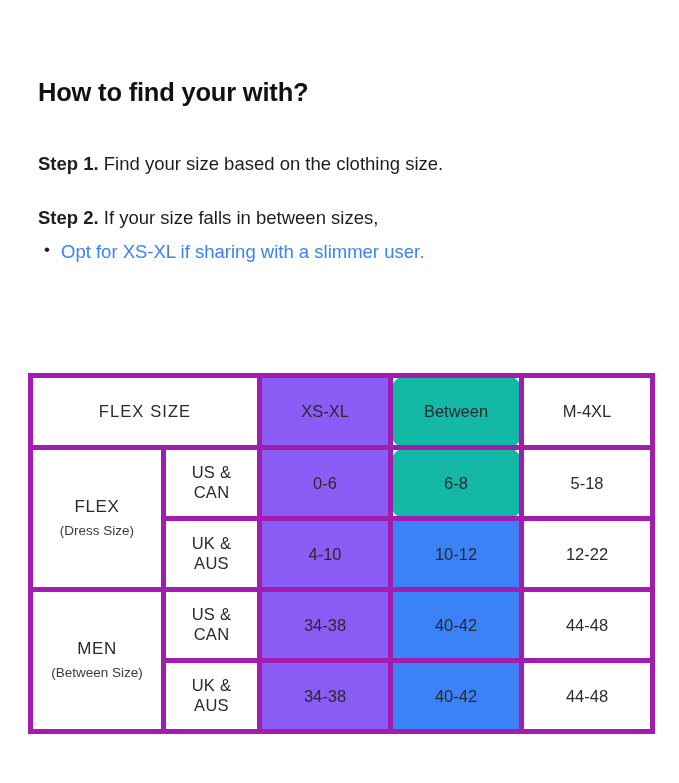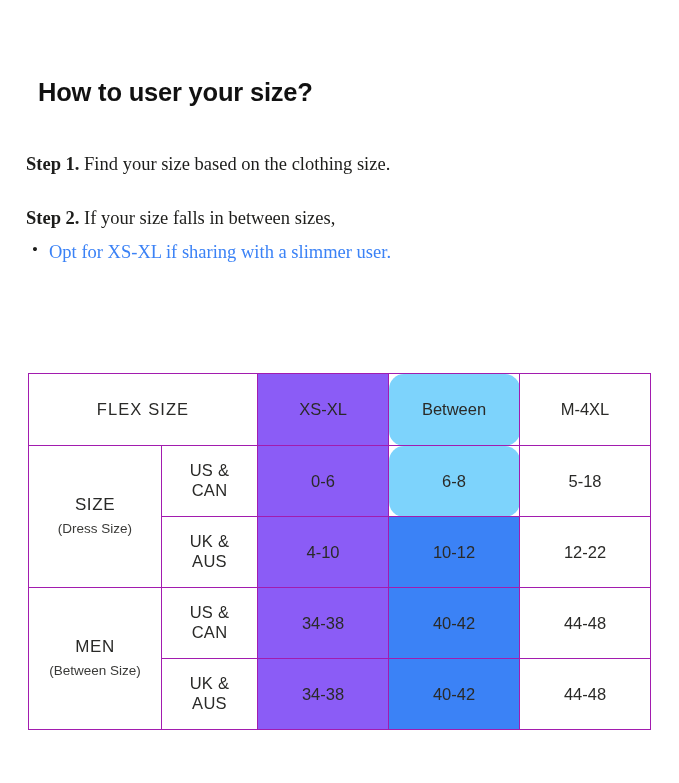--- a/index.html
+++ b/index.html
@@ -22,25 +22,24 @@
     position: absolute;
     left: 38px;
     top: 78px;
     font-size: 25.5px;
     font-weight: bold;
     letter-spacing: -0.2px;
     color: #111111;
   }
   .step-block {
     position: absolute;
-    left: 26px;
+    left: 38px;
     font-size: 18.5px;
     line-height: 1.35;
     color: #1d1d1b;
-    font-family: Liberation Serif, serif;
   }
   .step1 { top: 152px; }
   .step2 { top: 206px; }
   .step-label { font-weight: bold; }
   ul.bullets {
     list-style: none;
     margin: 6px 0 0 0;
     padding: 0;
   }
   ul.bullets li {
@@ -63,21 +62,21 @@
   
   .size-table {
     position: absolute;
     left: 28px;
     top: 373px;
     width: 623px;
     border-collapse: collapse;
     table-layout: fixed;
   }
   .size-table td, .size-table th {
-    border: 1px solid #a21caf;
+    border: 5px solid #a21caf;
     font-weight: normal;
     text-align: center;
     vertical-align: middle;
     font-size: 16.5px;
     color: #2a2a28;
     padding: 0;
   }
   .col-group { width: 133px; }
   .col-region { width: 96px; }
   .col-val { width: 131px; }
@@ -86,21 +85,21 @@
   .flex-size-cell {
     text-align: left;
     padding-left: 25px;
     font-size: 16.5px;
     letter-spacing: 1.1px;
     color: #2a2a28;
   }
   .head-val { font-size: 17px; }
 
   .tint-light { background: #8b5cf6; }
-  .tint-strong { background: #7dd3fc; border-radius: 15px; }
+  .tint-strong { background: #14b8a6; border-radius: 15px; }
   .tint-mid { background: #3b82f6; }
   .plain { background: #ffffff; }
 
   .body-row td { height: 71px; }
 
   .group-cell {
     line-height: 1.35;
   }
   .group-name {
     display: block;
@@ -119,21 +118,21 @@
     line-height: 1.2;
     letter-spacing: 0.3px;
   }
   .region-cell span { display: block; }
 </style>
 </head>
 <body>
 
 <div class="page">
 
-  <div class="heading">How to user your size?</div>
+  <div class="heading">How to find your with?</div>
 
   <div class="step-block step1">
     <span class="step-label">Step 1.</span><span> Find your size based on the clothing size.</span>
   </div>
 
   <div class="step-block step2">
     <span class="step-label">Step 2.</span><span> If your size falls in between sizes,</span>
     <ul class="bullets">
       <li>Opt for XS-XL if sharing with a slimmer user.</li>
     </ul>
@@ -150,21 +149,21 @@
     <tbody>
       <tr class="head-row">
         <td class="flex-size-cell plain" colspan="2">FLEX SIZE</td>
         <td class="head-val tint-light">XS-XL</td>
         <td class="head-val tint-strong">Between</td>
         <td class="head-val plain">M-4XL</td>
       </tr>
 
       <tr class="body-row">
         <td class="group-cell plain" rowspan="2">
-          <span class="group-name">SIZE</span>
+          <span class="group-name">FLEX</span>
           <span class="group-sub">(Dress Size)</span>
         </td>
         <td class="region-cell plain">
           <span>US &amp;</span>
           <span>CAN</span>
         </td>
         <td class="tint-light">0-6</td>
         <td class="tint-strong">6-8</td>
         <td class="plain">5-18</td>
       </tr>

